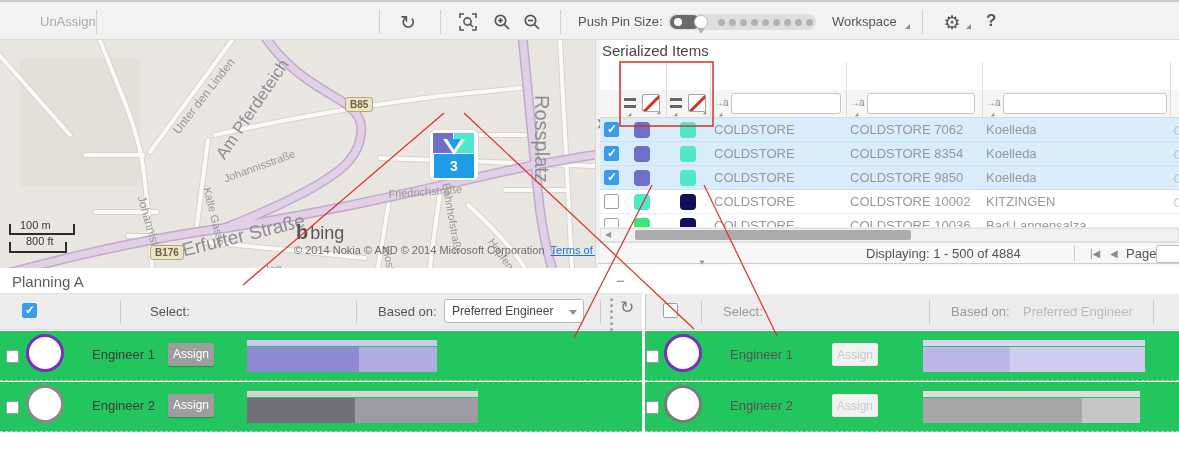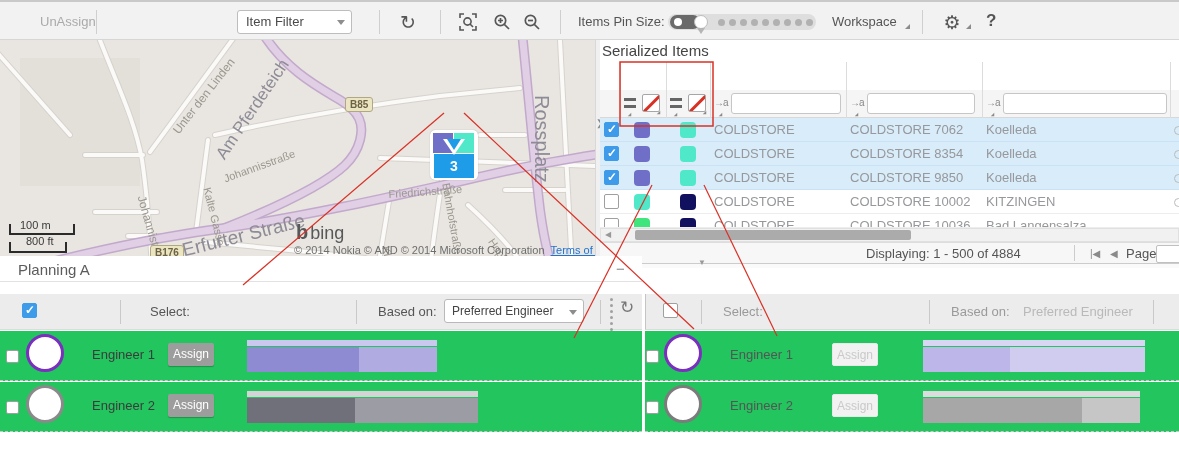--- a/index.html
+++ b/index.html
@@ -72,21 +72,21 @@
   .cb.tri::after { content:""; position:absolute; left:2px; top:2px; right:2px; bottom:2px; border:1.5px solid #fff; }
 
   #si-scroll { position:absolute; left:0; top:188px; width:579px; height:14px; background:#f1f1f1; border:1px solid #e0e0e0; }
   #si-thumb { position:absolute; left:34px; top:1px; width:276px; height:10px; background:#ababab; border-radius:2px; }
   #si-scroll .larrow { position:absolute; left:4px; top:1px; font-size:8px; color:#999; }
   #si-footer { position:absolute; left:0; top:202px; width:579px; height:21px; background:#f7f7f7; border-top:1px solid #ddd; font-size:13px; color:#555; }
   .pgbtn { color:#8a8a8a; font-size:10px; }
   #page-input { position:absolute; left:556px; top:2px; width:36px; height:18px; background:#fff; border:1px solid #c0c0c0; border-radius:2px; }
 
   
-  .pl-title { position:absolute; top:256px; height:26px; font-size:15px; color:#5c5c5c; background:#fff; border-bottom:1px solid #e2e2e2; padding:5px 0 0 18px; }
+  .pl-title { position:absolute; top:268px; height:26px; font-size:15px; color:#5c5c5c; background:#fff; border-bottom:1px solid #e2e2e2; padding:5px 0 0 12px; }
   .pl-toolbar { position:absolute; top:294px; height:36px; background:#ececec; border-bottom:1px solid #dcdcdc; }
   .pl-sep { position:absolute; top:6px; width:1px; height:24px; background:#c9c9c9; }
   .pl-label { position:absolute; top:10px; font-size:13px; color:#555; }
   .pl-dd { position:absolute; top:5px; height:24px; background:#fff; border:1px solid #b9b9b9; border-radius:3px; font-size:12px; color:#444; padding:4px 18px 0 7px; white-space:nowrap; overflow:hidden; }
   .pl-dd.dis { background:#f4f4f4; color:#b4b4b4; border-color:#cccccc; }
   .minusbtn { position:absolute; font-size:15px; color:#888; }
   .dots { position:absolute; top:4px; width:3px; display:flex; flex-direction:column; gap:3px; }
   .dots i { width:3px; height:3px; background:#a0a0a0; border-radius:50%; }
   .refresh2 { position:absolute; top:3px; font-size:17px; color:#777; }
 
@@ -103,21 +103,20 @@
   #anno { left:0; top:0; width:1179px; height:451px; pointer-events:none; }
 </style>
 </head>
 <body>
 
 <div id="stage">
 
   <div class="abs" id="topbar">
     <span class="tool-label disabled-label" style="left:40px">UnAssign</span>
     <span class="tsep" style="left:96px"></span>
-    <div class="dd" style="left:237px;width:115px"><span>Item Filter</span><span class="arr"></span></div>
     <span class="tsep" style="left:379px"></span>
     <span class="icon-btn" style="left:396px;font-size:19px">↻</span>
     <span class="tsep" style="left:440px"></span>
     <span class="icon-btn" style="left:456px">
       <svg width="20" height="20" viewBox="0 0 20 20">
           <g stroke="#565656" stroke-width="1.6" fill="none">
             <path d="M2 6 V2 H6 M14 2 H18 V6 M18 14 V18 H14 M6 18 H2 V14"></path>
             <circle cx="9.5" cy="9.5" r="3.6"></circle>
             <path d="M12 12 L15 15"></path>
           </g>
@@ -135,21 +134,21 @@
     <span class="icon-btn" style="left:520px">
       <svg width="20" height="20" viewBox="0 0 20 20">
           <g stroke="#565656" stroke-width="1.7" fill="none">
             <circle cx="8.5" cy="8.5" r="5.2"></circle>
             <path d="M12.3 12.3 L17 17"></path>
             <path d="M6 8.5 H11"></path>
           </g>
         </svg>
     </span>
     <span class="tsep" style="left:560px"></span>
-    <span class="tool-label" style="left:578px">Items Pin Size:</span>
+    <span class="tool-label" style="left:578px">Push Pin Size:</span>
     <div class="abs" id="pinslider">
       <div style="position:absolute;left:2px;top:1px;width:30px;height:14px;background:#6a6a6a;border-radius:7px"></div>
       <div style="position:absolute;left:6px;top:4px;width:8px;height:8px;background:#fff;border-radius:50%"></div>
       <div style="position:absolute;left:26px;top:1px;width:14px;height:14px;background:#fff;border:1px solid #bdbdbd;border-radius:50%"></div>
       <div style="position:absolute;left:29px;top:14px;width:0;height:0;border-left:4px solid transparent;border-right:4px solid transparent;border-top:6px solid #b5b5b5"></div>
       <span class="slide-dot" style="left:50px"></span>
       <span class="slide-dot" style="left:61px"></span>
       <span class="slide-dot" style="left:72px"></span>
       <span class="slide-dot" style="left:83px"></span>
       <span class="slide-dot" style="left:94px"></span>

